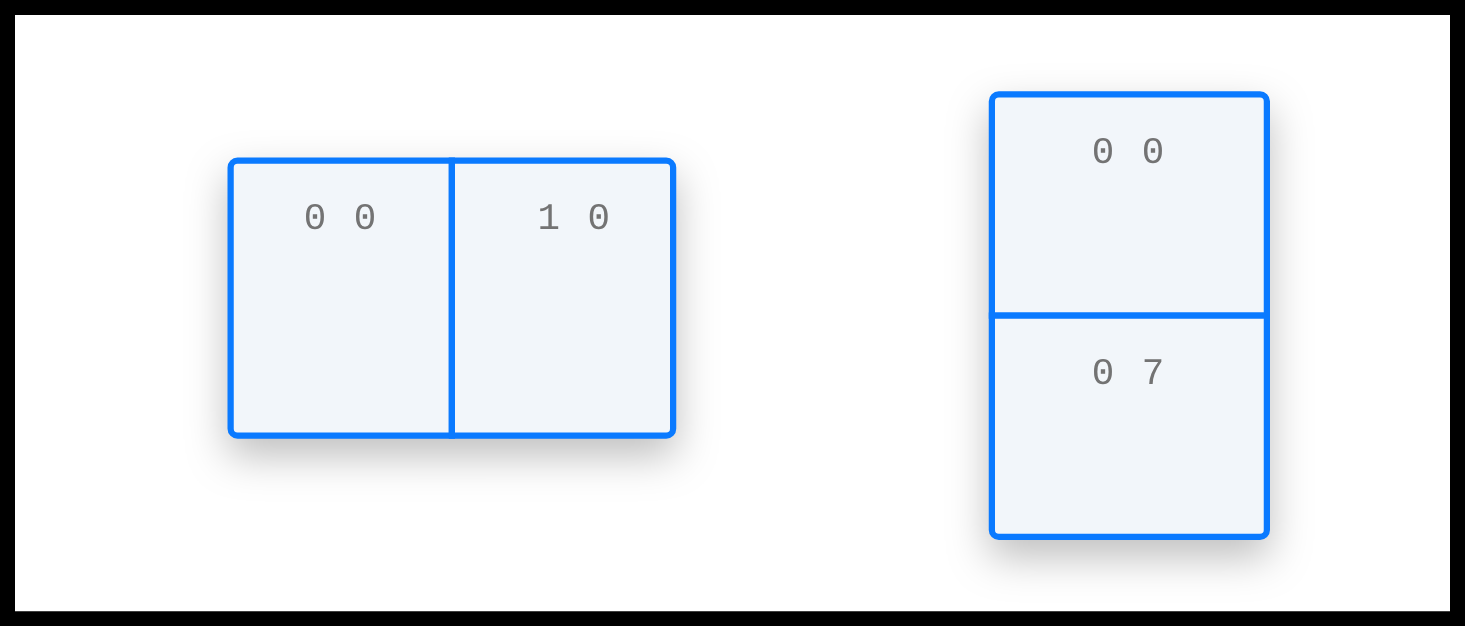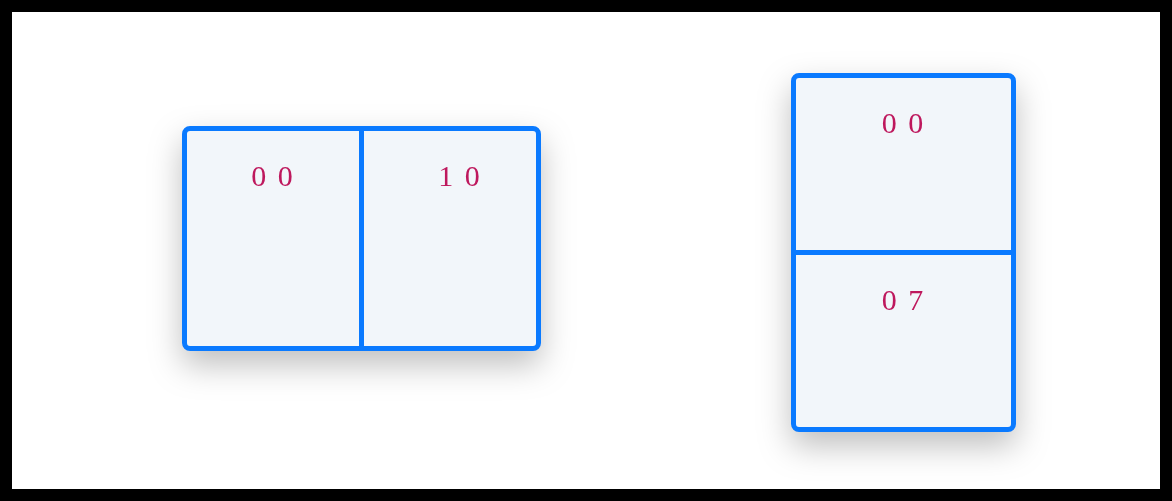--- a/index.html
+++ b/index.html
@@ -48,23 +48,23 @@
     }
     .card-tall {
       width: 182px;
       height: 225px;
     }
     .card-wide {
       width: 225px;
       height: 182px;
     }
     .label {
-      font-family: Liberation Serif, serif;
+      font-family: Liberation Mono, monospace;
       font-size: 30px;
-      color: #be185d;
+      color: #737373;
       letter-spacing: 2px;
       text-align: center;
     }
     .group-left .card:first-child {
       border-top-right-radius: 0;
       border-bottom-right-radius: 0;
     }
     .group-left .card:last-child {
       border-top-left-radius: 0;
       border-bottom-left-radius: 0;

